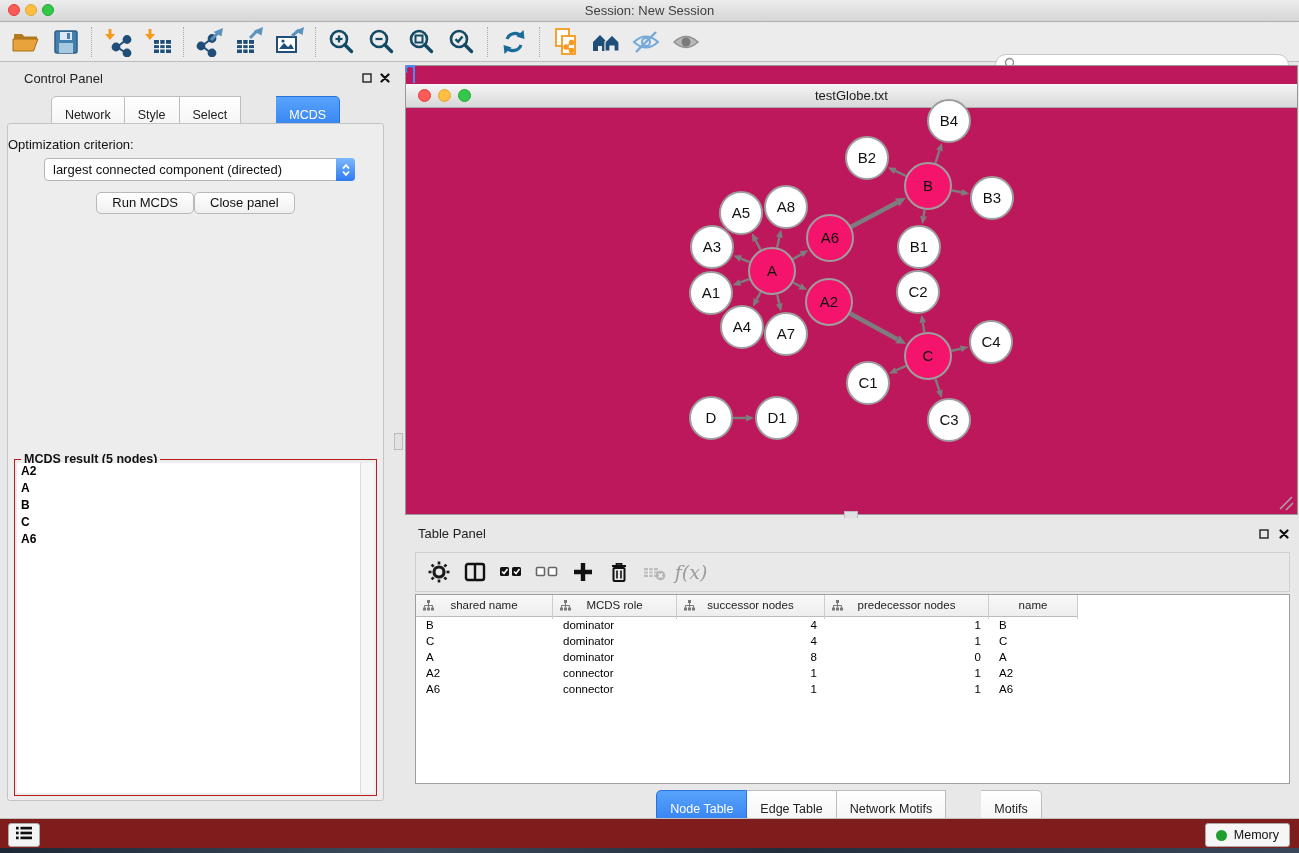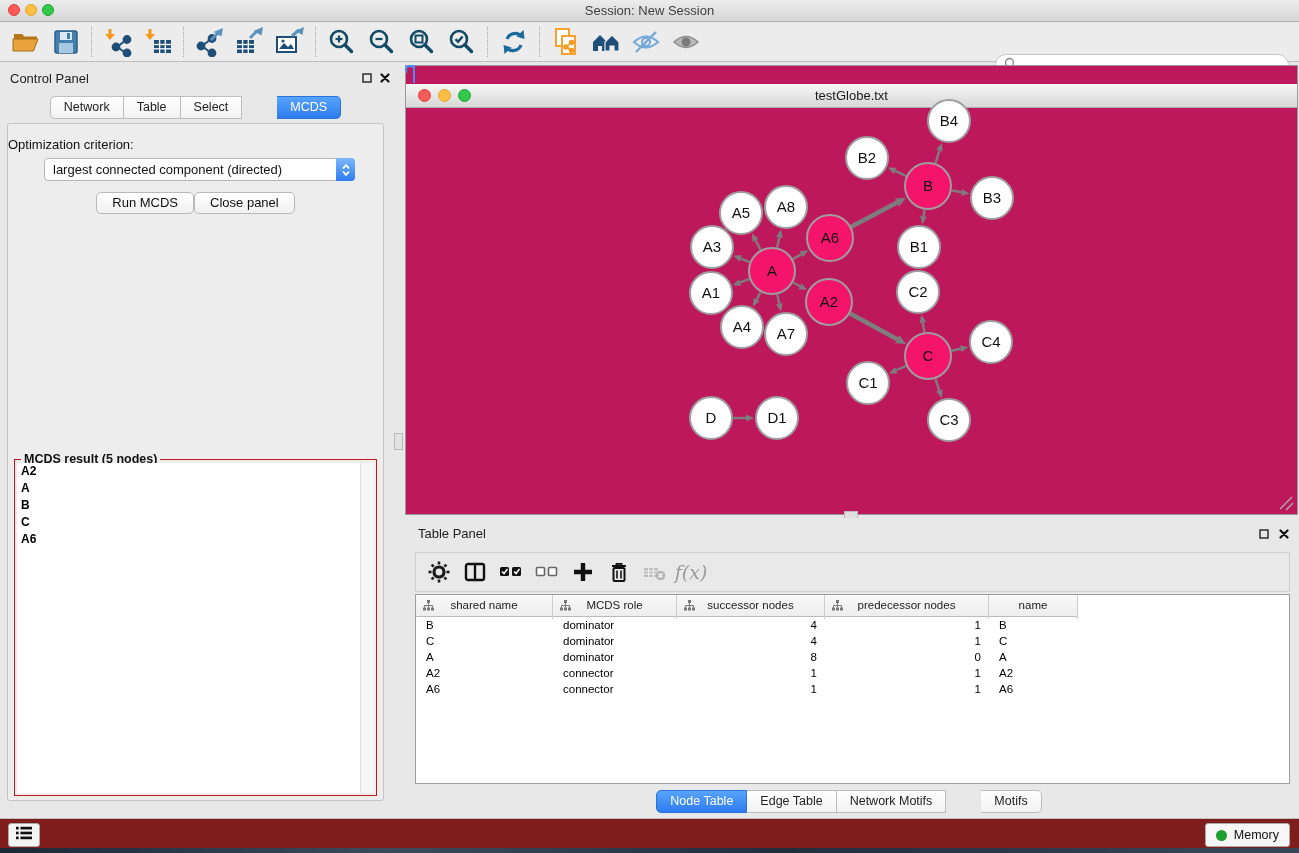--- a/index.html
+++ b/index.html
@@ -13,24 +13,24 @@
   .titletext{position:absolute;left:0;right:0;top:3px;text-align:center;font-size:13px;color:#404040;}
   
   .toolbar{position:absolute;left:0;top:23px;width:100%;height:39px;background:#ececec;border-bottom:1px solid #bdbdbd;box-sizing:border-box;}
   .tb-items{position:absolute;left:6px;top:2px;height:34px;display:flex;align-items:center;}
   .tbtn{width:40px;height:34px;display:flex;align-items:center;justify-content:center;}
   .tsep{width:1px;height:30px;border-left:1px dotted #aaa;margin:0 5px;}
   .searchbox{position:absolute;left:995px;top:31px;width:294px;height:22px;background:#fff;border:1px solid #c6c6c6;border-radius:12px;display:flex;align-items:center;padding:0 8px;box-sizing:border-box;}
   .searchbox input{border:none;outline:none;background:transparent;flex:1;font-size:12px;font-family:"Liberation Sans",sans-serif;margin-left:5px;}
   
   .cpanel{position:absolute;left:0;top:63px;width:391px;height:754px;background:#e8e8e8;}
-  .panel-head{position:absolute;left:10px;top:8px;font-size:13px;color:#222;}
+  .panel-head{position:absolute;left:24px;top:8px;font-size:13px;color:#222;}
   .panel-ic{position:absolute;top:9px;width:12px;height:12px;display:flex;align-items:center;justify-content:center;}
   .tabsrow{position:absolute;left:0;right:0;display:flex;justify-content:center;}
-  .tabbtn{background:linear-gradient(#ffffff,#f2f2f2);border:1px solid #bdbdbd;border-left:none;color:#222;font-size:12.5px;height:21px;line-height:21px;padding:0 13px;white-space:nowrap;}
+  .tabbtn{background:linear-gradient(#ffffff,#f2f2f2);border:1px solid #bdbdbd;border-left:none;color:#222;font-size:12.5px;height:21px;line-height:21px;padding:8px 13px;white-space:nowrap;}
   .tabbtn.first{border-left:1px solid #bdbdbd;border-radius:5px 0 0 5px;}
   .tabbtn.last{border-radius:0 5px 5px 0;margin-left:35px;}
   .tabbtn.active{background:linear-gradient(#58a3fb,#2e7cf0);color:#fff;border-color:#2a72dd;}
   .cp-tabs{top:33px;}
   .cp-body{position:absolute;left:7px;right:7px;top:60px;bottom:16px;background:#ededed;border:1px solid #c4c4c4;border-radius:3px;}
   .opt-label{position:absolute;left:0;right:0;top:13px;text-align:left;font-size:13px;color:#111;}
   .dropdown{position:absolute;left:36px;right:28px;top:34px;height:23px;background:#fff;border:1px solid #b5b5b5;border-radius:4px;font-size:13px;color:#111;box-sizing:border-box;display:flex;align-items:center;padding-left:8px;}
   .dd-stepper{position:absolute;right:-1px;top:-1px;width:19px;height:23px;background:linear-gradient(#7db8fb,#2e7bf0);border-radius:0 4px 4px 0;display:flex;align-items:center;justify-content:center;}
   .btnrow{position:absolute;left:0;right:0;top:68px;display:flex;justify-content:center;}
   .aquabtn{height:22px;line-height:20px;padding:0 15px;background:linear-gradient(#ffffff,#f0f0f0);border:1px solid #b9b9b9;border-radius:5px;font-size:13px;color:#111;box-sizing:border-box;}
@@ -259,21 +259,21 @@
           <rect x="1" y="1" width="8" height="8" fill="none" stroke="#222" stroke-width="1.4"></rect>
         </svg>
       </div>
     <div class="panel-ic" style="left:379px;">
         <svg width="10" height="10">
           <path d="M1.5 1.5 L8.5 8.5 M8.5 1.5 L1.5 8.5" stroke="#111" stroke-width="2.2" stroke-linecap="round"></path>
         </svg>
       </div>
     <div class="tabsrow cp-tabs" id="cp-tabs">
         <div class="tabbtn first">Network</div>
-        <div class="tabbtn">Table</div>
+        <div class="tabbtn">Style</div>
         <div class="tabbtn">Select</div>
         <div class="tabbtn active last">MCDS</div>
       </div>
     <div class="cp-body">
       <div class="opt-label">Optimization criterion:</div>
       <div class="dropdown">
         <span>largest connected component (directed)</span>
         <span class="dd-stepper">
             <svg width="10" height="14" viewBox="0 0 10 14">
               <path d="M2 5.5 L5 2.2 L8 5.5" stroke="#fff" stroke-width="1.8" fill="none"></path>

